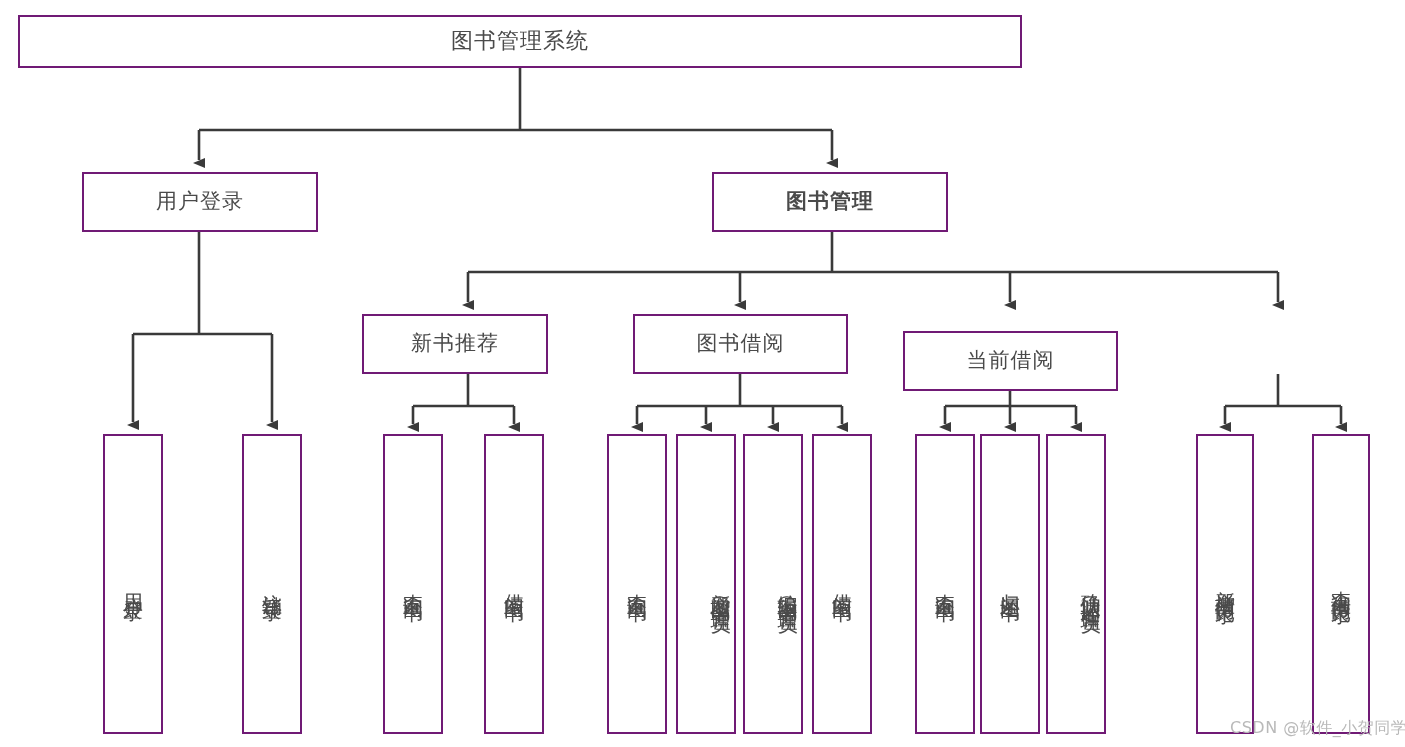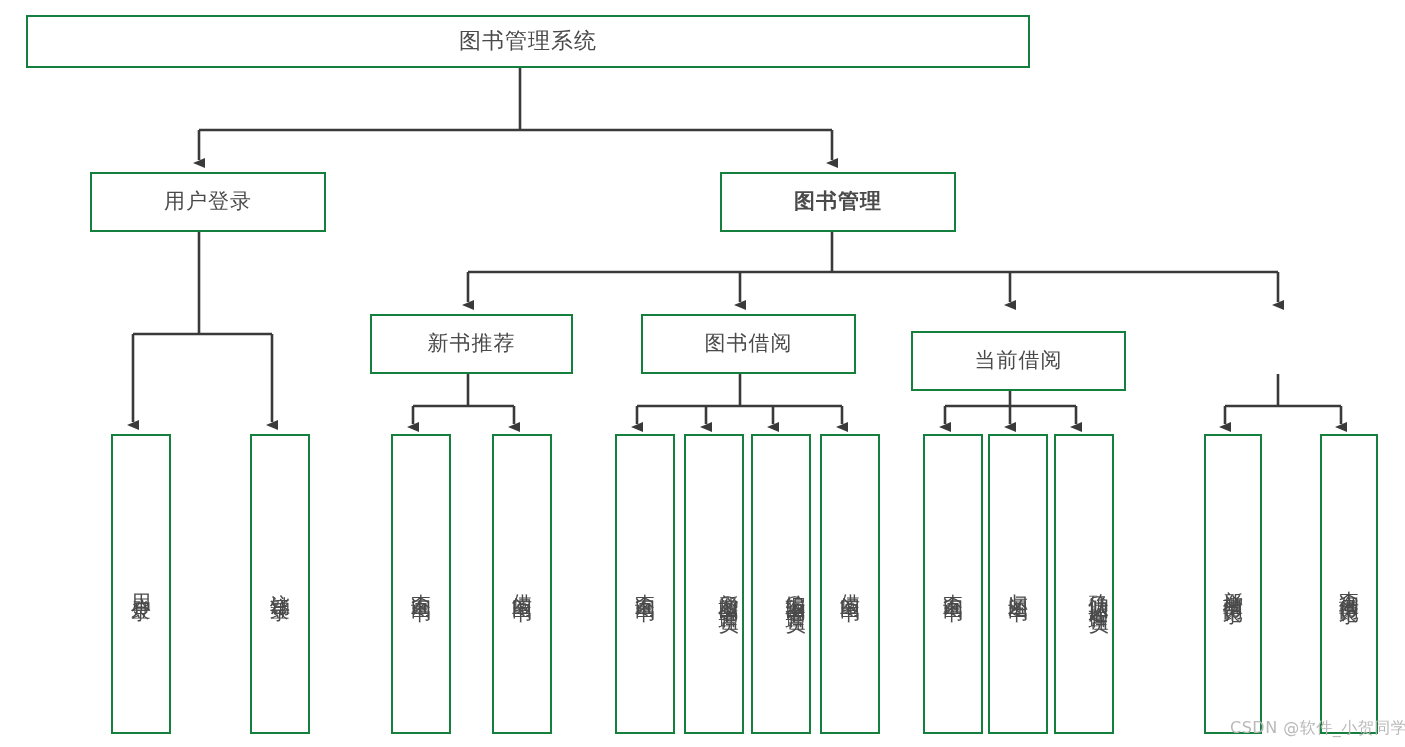--- a/index.html
+++ b/index.html
@@ -23,29 +23,28 @@
     position: absolute;
     left: 0;
     top: 0;
     width: 1405px;
     height: 747px;
     pointer-events: none;
   }
   .node {
     position: absolute;
     box-sizing: border-box;
-    border: 2px solid #15803d;
+    border: 2px solid #701a75;
     background: #ffffff;
     display: flex;
     align-items: center;
     justify-content: center;
     text-align: center;
     color: #4a4a4a;
     z-index: 2;
-    margin-left: 8px;
   }
   .node-h {
     font-size: 21px;
     line-height: 1.2;
     letter-spacing: 1px;
   }
   .node-root {
     font-size: 22px;
   }
   .node-v {
@@ -132,21 +131,21 @@
     <span>图书管理系统</span>
   </div>
 
   <div class="node node-h" style="left:82px; top:172px; width:236px; height:60px;">
     <span>用户登录</span>
   </div>
   <div class="node node-h" style="left:712px; top:172px; width:236px; height:60px;font-weight:bold;">
     <span>图书管理</span>
   </div>
 
-  <div class="node node-h" style="left:362px; top:314px; width:203px; height:60px;">
+  <div class="node node-h" style="left:362px; top:314px; width:186px; height:60px;">
     <span>新书推荐</span>
   </div>
   <div class="node node-h" style="left:633px; top:314px; width:215px; height:60px;">
     <span>图书借阅</span>
   </div>
   <div class="node node-h" style="left:903px; top:331px; width:215px; height:60px;">
     <span>当前借阅</span>
   </div>
 
   <div class="node node-v short-label" style="left:103px; top:434px; width:60px; height:300px;">

